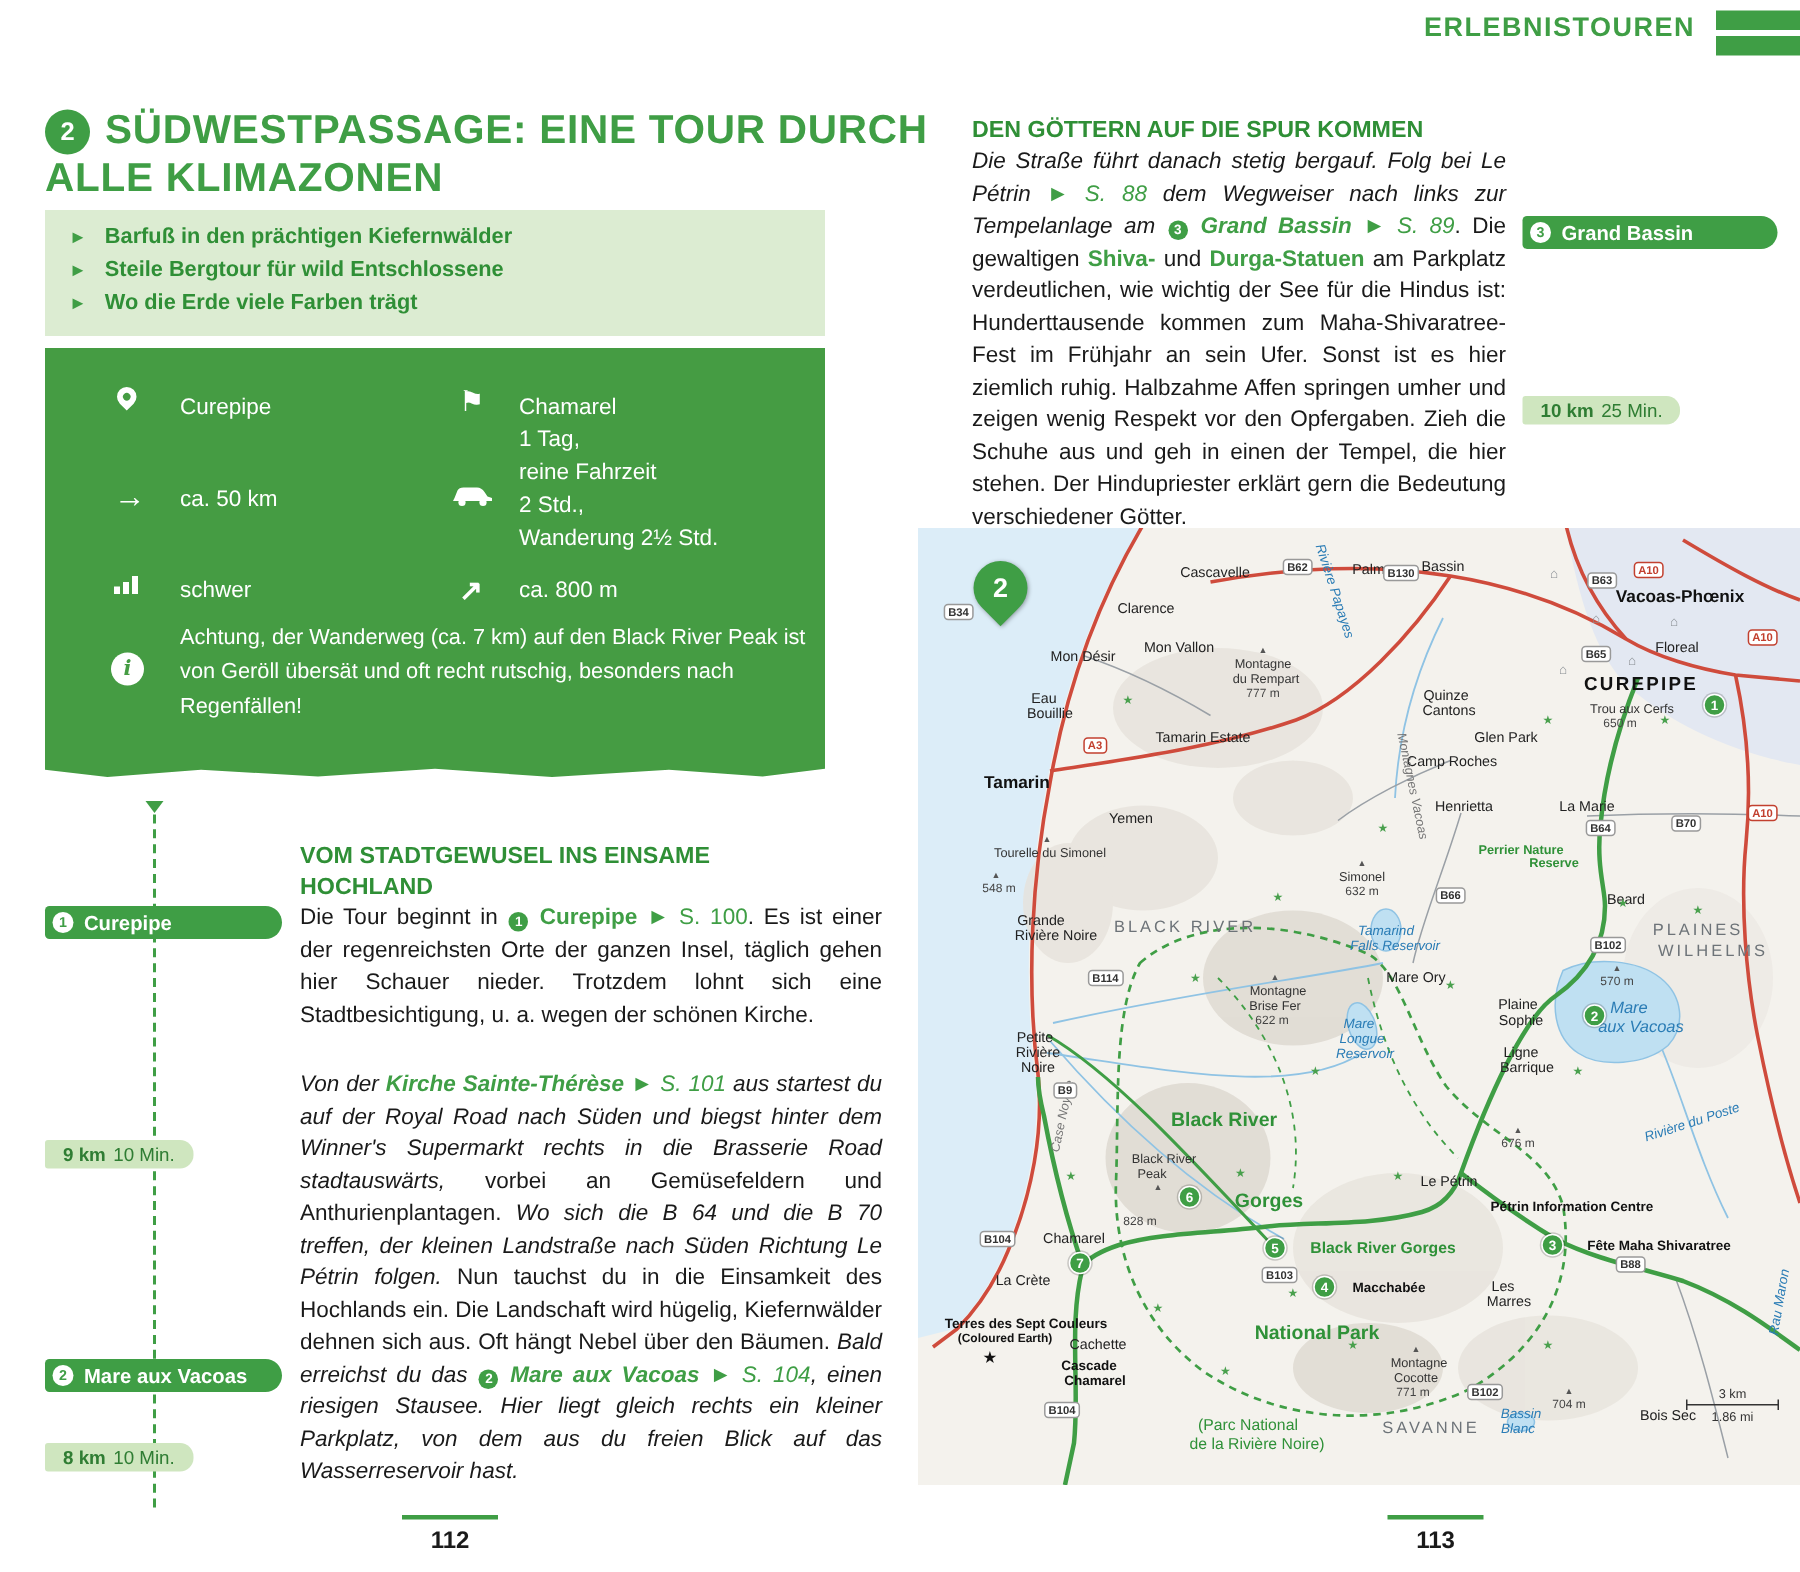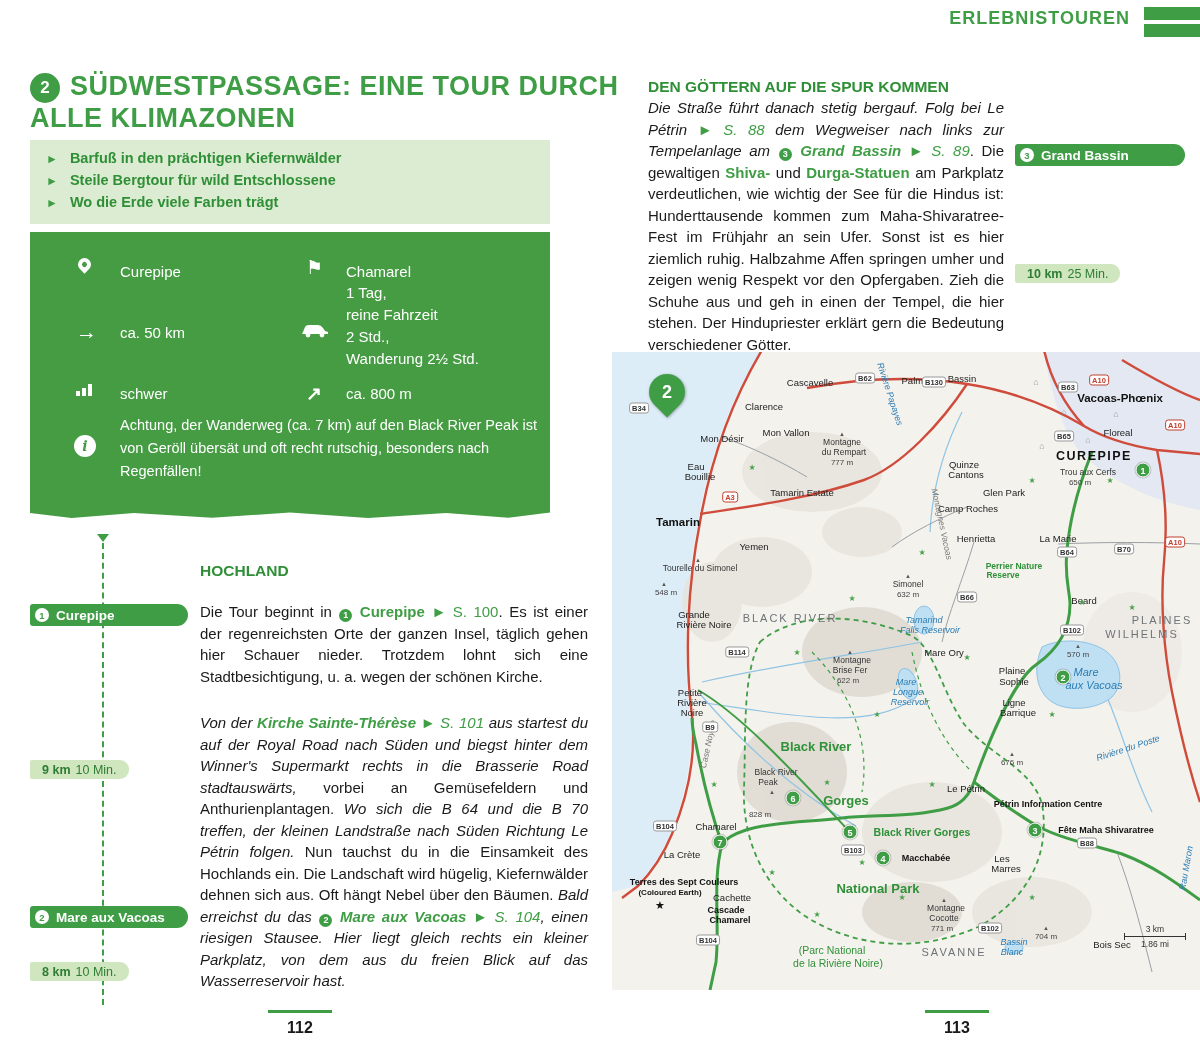--- a/index.html
+++ b/index.html
@@ -204,20 +204,21 @@
   <div class="stop-bar" style="top:906px;width:158px;">
     <span class="num-circle-white">2</span>
     <span>Mare aux Vacoas</span>
   </div>
   <div class="leg-bar" style="top:962px;">
     <b>8 km</b>
     <span>10 Min.</span>
   </div>
 
   <div class="section-head" style="left:200px;top:560px;width:360px;">
+    <div>VOM STADTGEWUSEL INS EINSAME</div>
     <div>HOCHLAND</div>
   </div>
   <div class="body-col" style="left:200px;top:601px;width:388px;"><span class="seg n">Die Tour beginnt in </span><span class="inline-circ">1</span><span class="seg gb"> Curepipe</span><span class="seg g"> ► S. 100</span><span class="seg n">. Es ist einer der regenreichsten Orte der ganzen Insel, täglich gehen hier Schauer nieder. Trotzdem lohnt sich eine Stadtbesichtigung, u. a. wegen der schönen Kirche.</span></div>
   <div class="body-col" style="left:200px;top:712px;width:388px;"><span class="seg i">Von der </span><span class="seg gbi">Kirche Sainte-Thérèse</span><span class="seg gi"> ► S. 101</span><span class="seg i"> aus startest du auf der Royal Road nach Süden und biegst hinter dem Winner's Supermarkt rechts in die Brasserie Road stadtauswärts,</span><span class="seg n"> vorbei an Gemüsefeldern und Anthurienplantagen. </span><span class="seg i">Wo sich die B 64 und die B 70 treffen, der kleinen Landstraße nach Süden Richtung Le Pétrin folgen.</span><span class="seg n"> Nun tauchst du in die Einsamkeit des Hochlands ein. Die Landschaft wird hügelig, Kiefernwälder dehnen sich aus. Oft hängt Nebel über den Bäumen. </span><span class="seg i">Bald erreichst du das </span><span class="inline-circ">2</span><span class="seg gbi"> Mare aux Vacoas</span><span class="seg gi"> ► S. 104</span><span class="seg i">, einen riesigen Stausee. </span><span class="seg i">Hier liegt gleich rechts ein kleiner Parkplatz, von dem aus du freien Blick auf das Wasserreservoir hast.</span></div>
 
   <div class="section-head" style="left:648px;top:76px;width:360px;">DEN GÖTTERN AUF DIE SPUR KOMMEN</div>
   <div class="body-col" style="left:648px;top:97px;width:356px;"><span class="seg i">Die Straße führt danach stetig bergauf. Folg bei Le Pétrin</span><span class="seg gi"> ► S. 88</span><span class="seg i"> dem Wegweiser nach links zur Tempelanlage am </span><span class="inline-circ">3</span><span class="seg gbi"> Grand Bassin</span><span class="seg gi"> ► S. 89</span><span class="seg n">. Die gewaltigen </span><span class="seg gb">Shiva-</span><span class="seg n"> und </span><span class="seg gb">Durga-Statuen</span><span class="seg n"> am Parkplatz verdeutlichen, wie wichtig der See für die Hindus ist: Hunderttausende kommen zum Maha-Shivaratree-Fest im Frühjahr an sein Ufer. Sonst ist es hier ziemlich ruhig. Halbzahme Affen springen umher und zeigen wenig Respekt vor den Opfergaben. Zieh die Schuhe aus und geh in einen der Tempel, die hier stehen. Der Hindupriester erklärt gern die Bedeutung verschiedener Götter.</span></div>
 
   <div class="stop-bar" style="left:1015px;top:144px;width:170px;">
     <span class="num-circle-white">3</span>
@@ -315,23 +316,23 @@
         <span class="ml t" style="left: 352px; top: 112px;">Quinze</span>
         <span class="ml t" style="left: 354px; top: 122px;">Cantons</span>
         <span class="ml t" style="left: 392px; top: 140px;">Glen Park</span>
         <span class="ml t" style="left: 190px; top: 140px;">Tamarin Estate</span>
         <span class="ml t" style="left: 356px; top: 156px;">Camp Roches</span>
         <span class="ml t" style="left: 364px; top: 186px;">Henrietta</span>
         <span class="ml t" style="left: 446px; top: 186px;">La Marie</span>
         <span class="ml c" style="left: 66px; top: 170px;">Tamarin</span>
         <span class="ml t" style="left: 142px; top: 194px;">Yemen</span>
         <span class="ml ps" style="left: 402px; top: 214px;">Perrier Nature</span>
-        <span class="ml ps" style="left: 391px; top: 223px;">Reserve</span>
+        <span class="ml ps" style="left: 424px; top: 223px;">Reserve</span>
         <span class="ml t" style="left: 472px; top: 248px;">Beard</span>
-        <span class="ml rg" style="left: 550px; top: 268px;">PLAINES</span>
+        <span class="ml rg" style="left: 520px; top: 268px;">PLAINES</span>
         <span class="ml rg" style="left: 530px; top: 282px;">WILHELMS</span>
         <span class="ml pk" style="left: 88px; top: 216px;">Tourelle du Simonel</span>
         <span class="ml el" style="left: 54px; top: 240px;">548 m</span>
         <span class="ml pk" style="left: 296px; top: 232px;">Simonel</span>
         <span class="ml el" style="left: 296px; top: 242px;">632 m</span>
         <span class="ml rg" style="left: 178px; top: 266px;">BLACK RIVER</span>
         <span class="ml w" style="left: 312px; top: 268px;">Tamarind</span>
         <span class="ml w" style="left: 318px; top: 278px;">Falls Reservoir</span>
         <span class="ml t" style="left: 82px; top: 262px;">Grande</span>
         <span class="ml t" style="left: 92px; top: 272px;">Rivière Noire</span>

